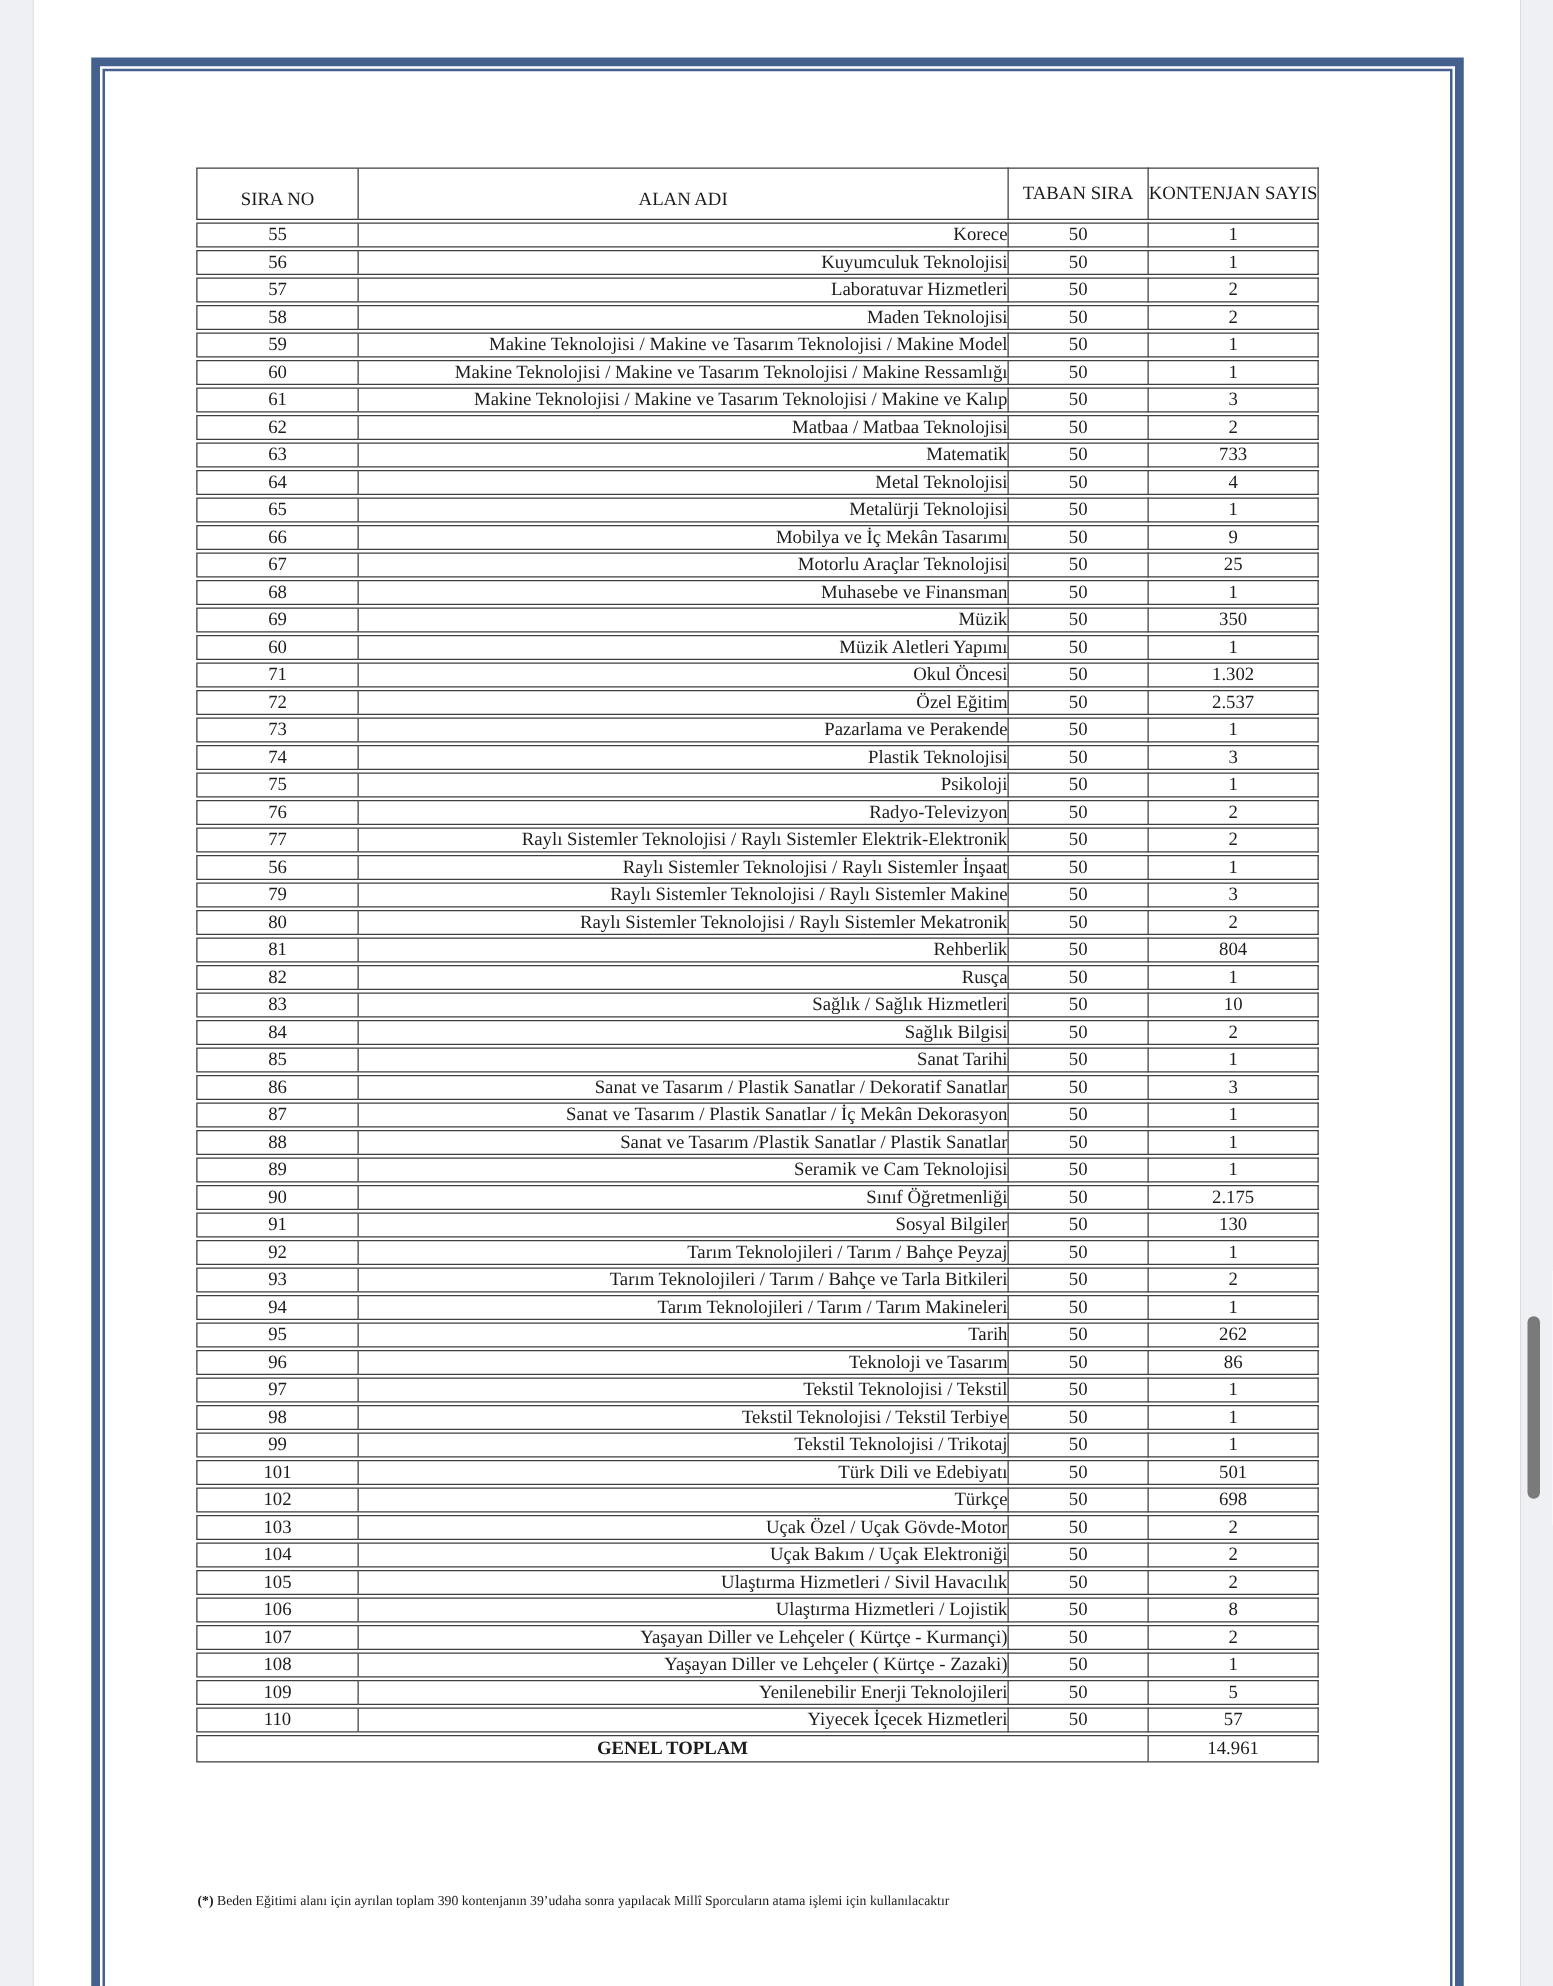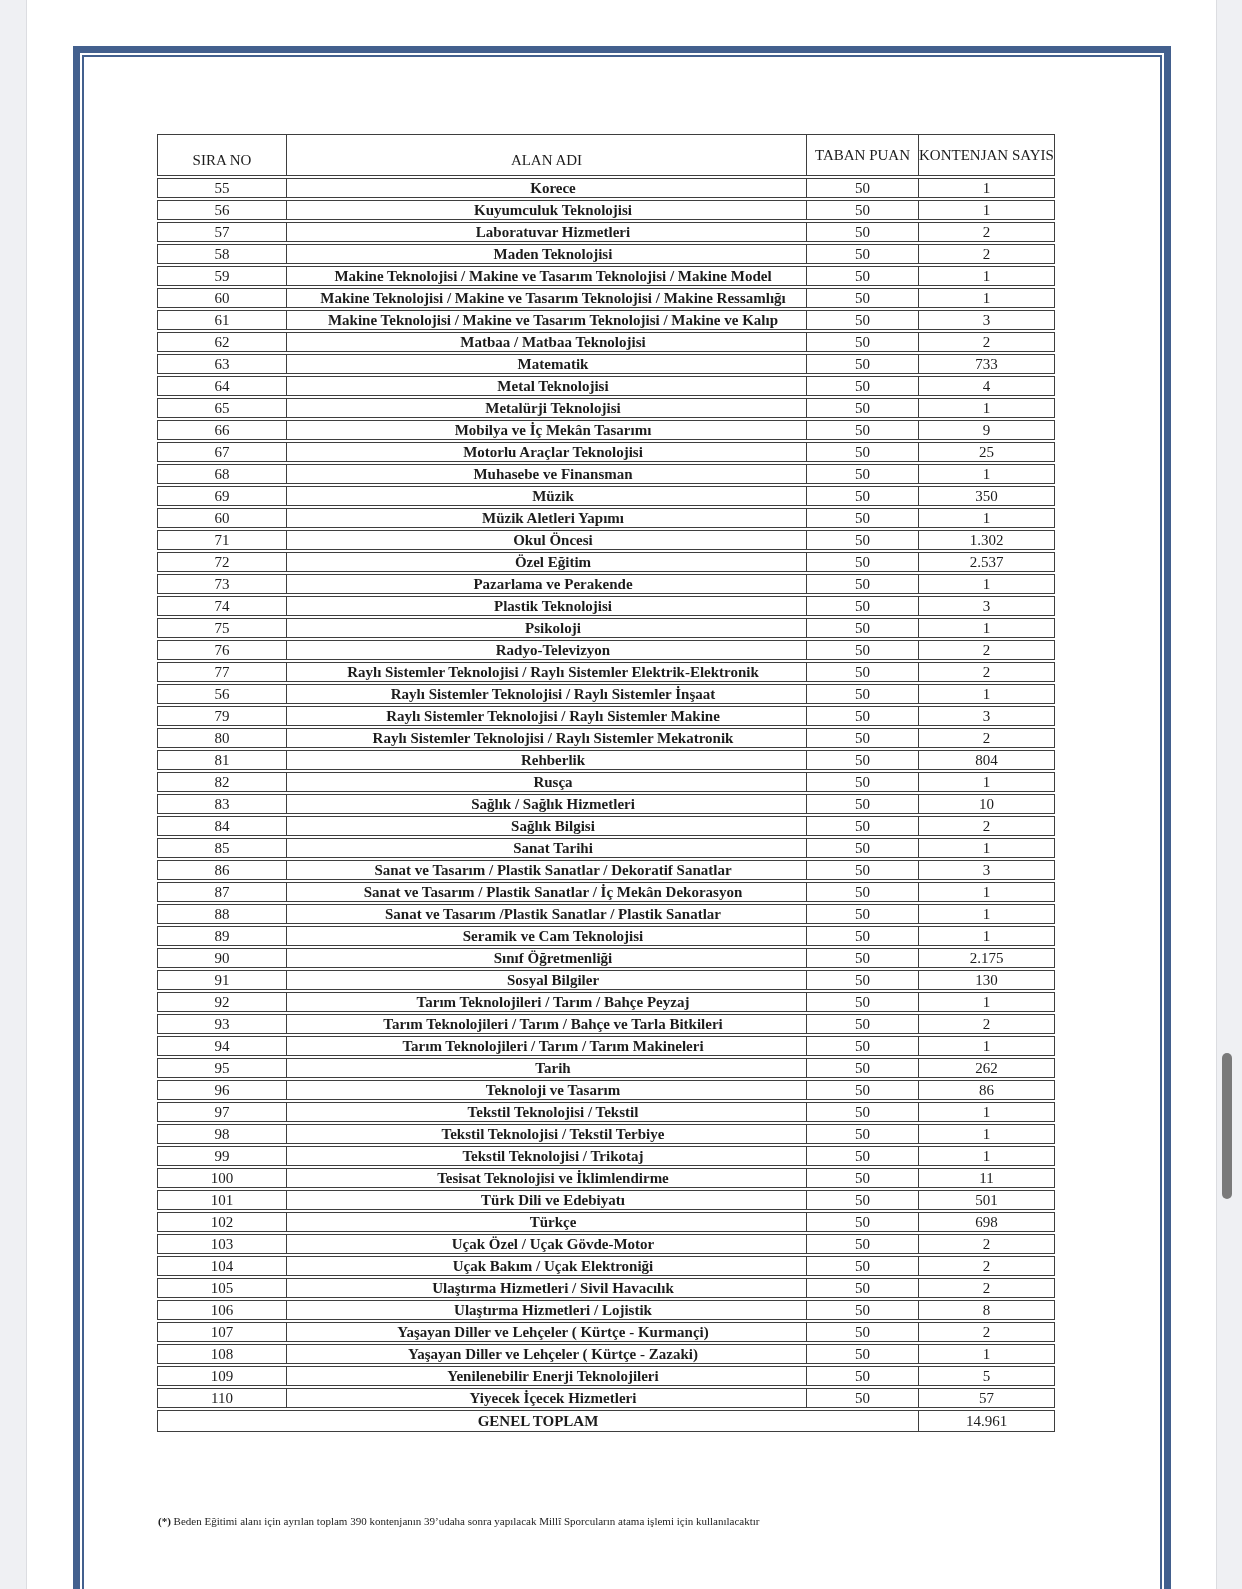--- a/index.html
+++ b/index.html
@@ -58,23 +58,22 @@
     vertical-align: bottom;
     padding-bottom: 5px;
   }
   tbody td {
     height: 20px;
     line-height: 17px;
     text-align: center;
     vertical-align: middle;
   }
   tbody td.alan {
-    text-align: center;
+    text-align: right;
     padding-left: 13px;
-    font-weight: bold;
   }
   tr.total td {
     height: 22px;
     text-align: center;
   }
   tr.total td.label { font-weight: bold; }
   .footnote {
     position: absolute;
     left: 131px; top: 1512px;
     width: 910px;
@@ -104,21 +103,21 @@
       <col style="width:130px">
       <col style="width:520px">
       <col style="width:112px">
       <col style="width:136px">
     </colgroup>
     <thead>
       <tr>
         <th class="single">SIRA NO</th>
         <th class="single">ALAN ADI</th>
         <th>TABAN
-PUAN</th>
+SIRA</th>
         <th>KONTENJAN
 SAYISI</th>
       </tr>
     </thead>
     <tbody id="quota-body">
   <tr>
     <td>55</td>
     <td class="alan">Korece</td>
     <td>50</td>
     <td>1</td>
@@ -425,26 +424,20 @@
     <td>1</td>
   </tr>
 
   <tr>
     <td>99</td>
     <td class="alan">Tekstil Teknolojisi / Trikotaj</td>
     <td>50</td>
     <td>1</td>
   </tr>
 
-  <tr>
-    <td>100</td>
-    <td class="alan">Tesisat Teknolojisi ve İklimlendirme</td>
-    <td>50</td>
-    <td>11</td>
-  </tr>
 
   <tr>
     <td>101</td>
     <td class="alan">Türk Dili ve Edebiyatı</td>
     <td>50</td>
     <td>501</td>
   </tr>
 
   <tr>
     <td>102</td>

